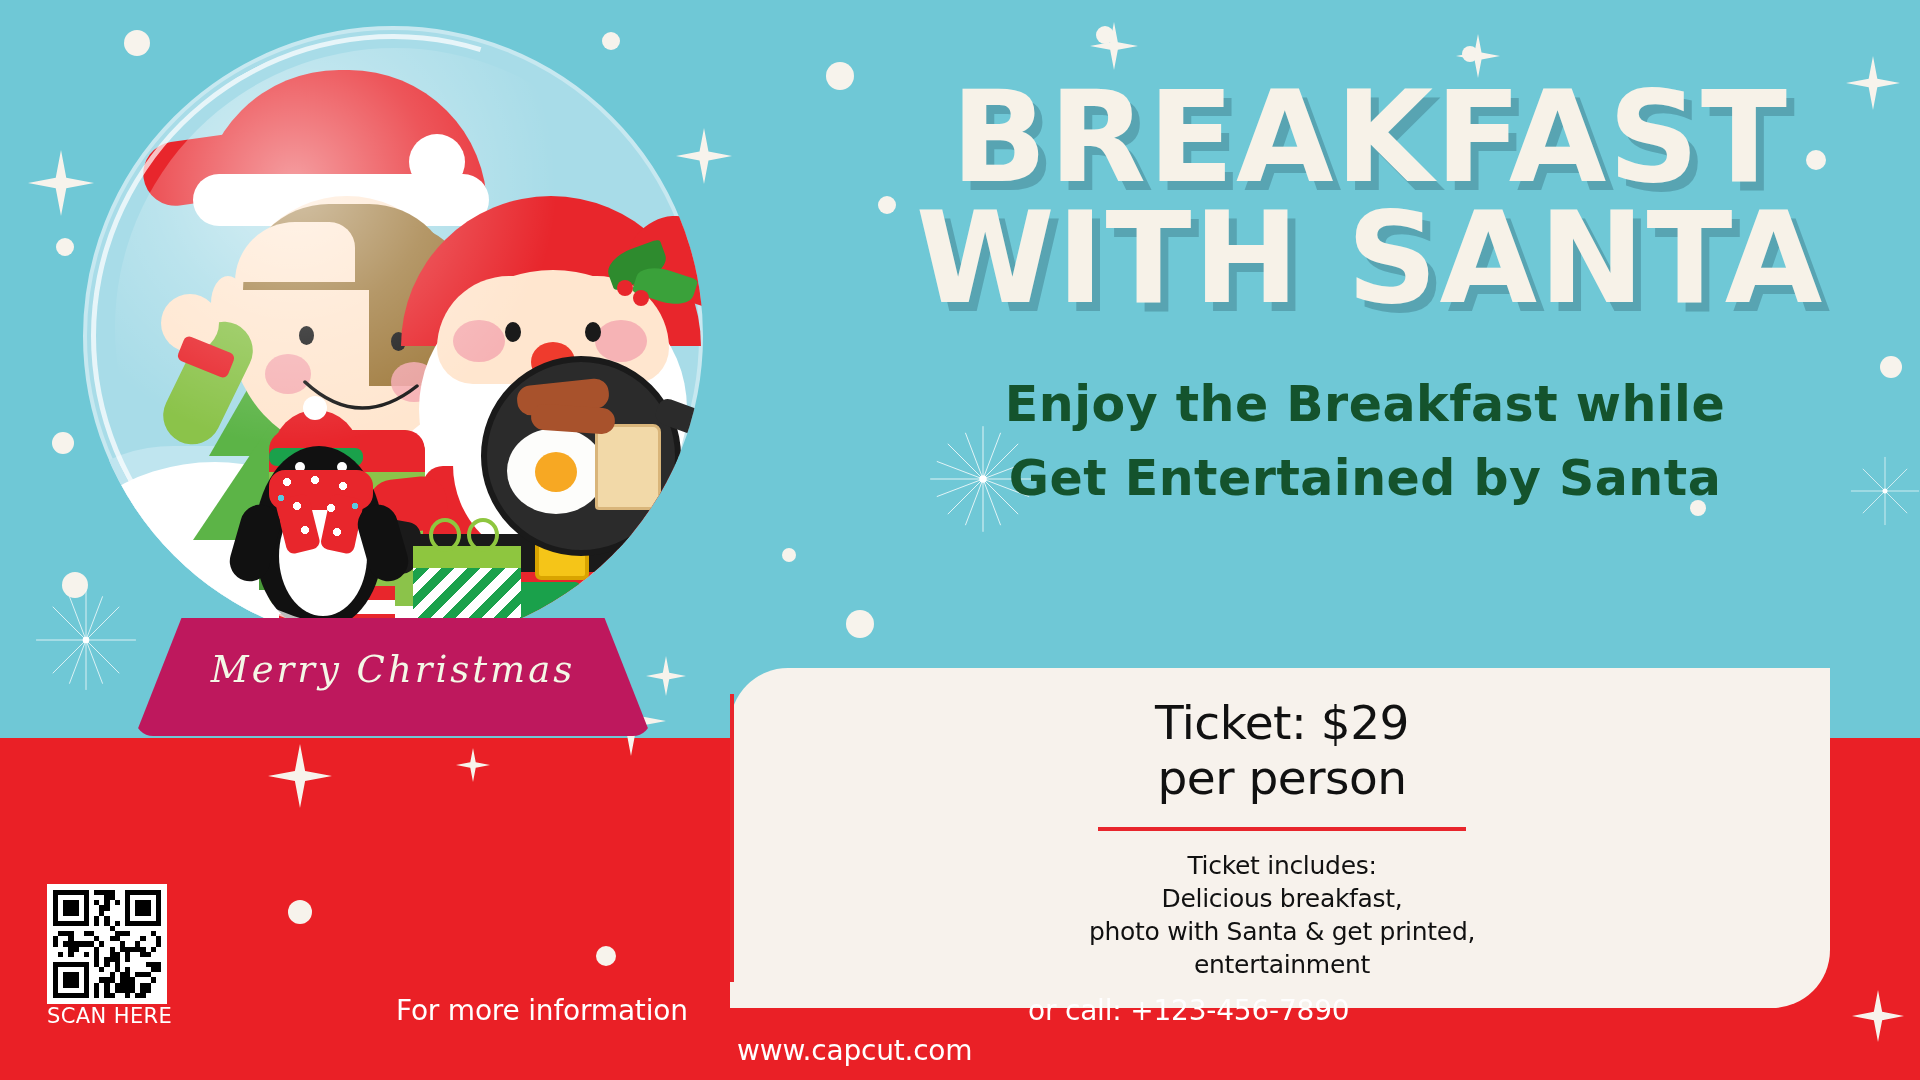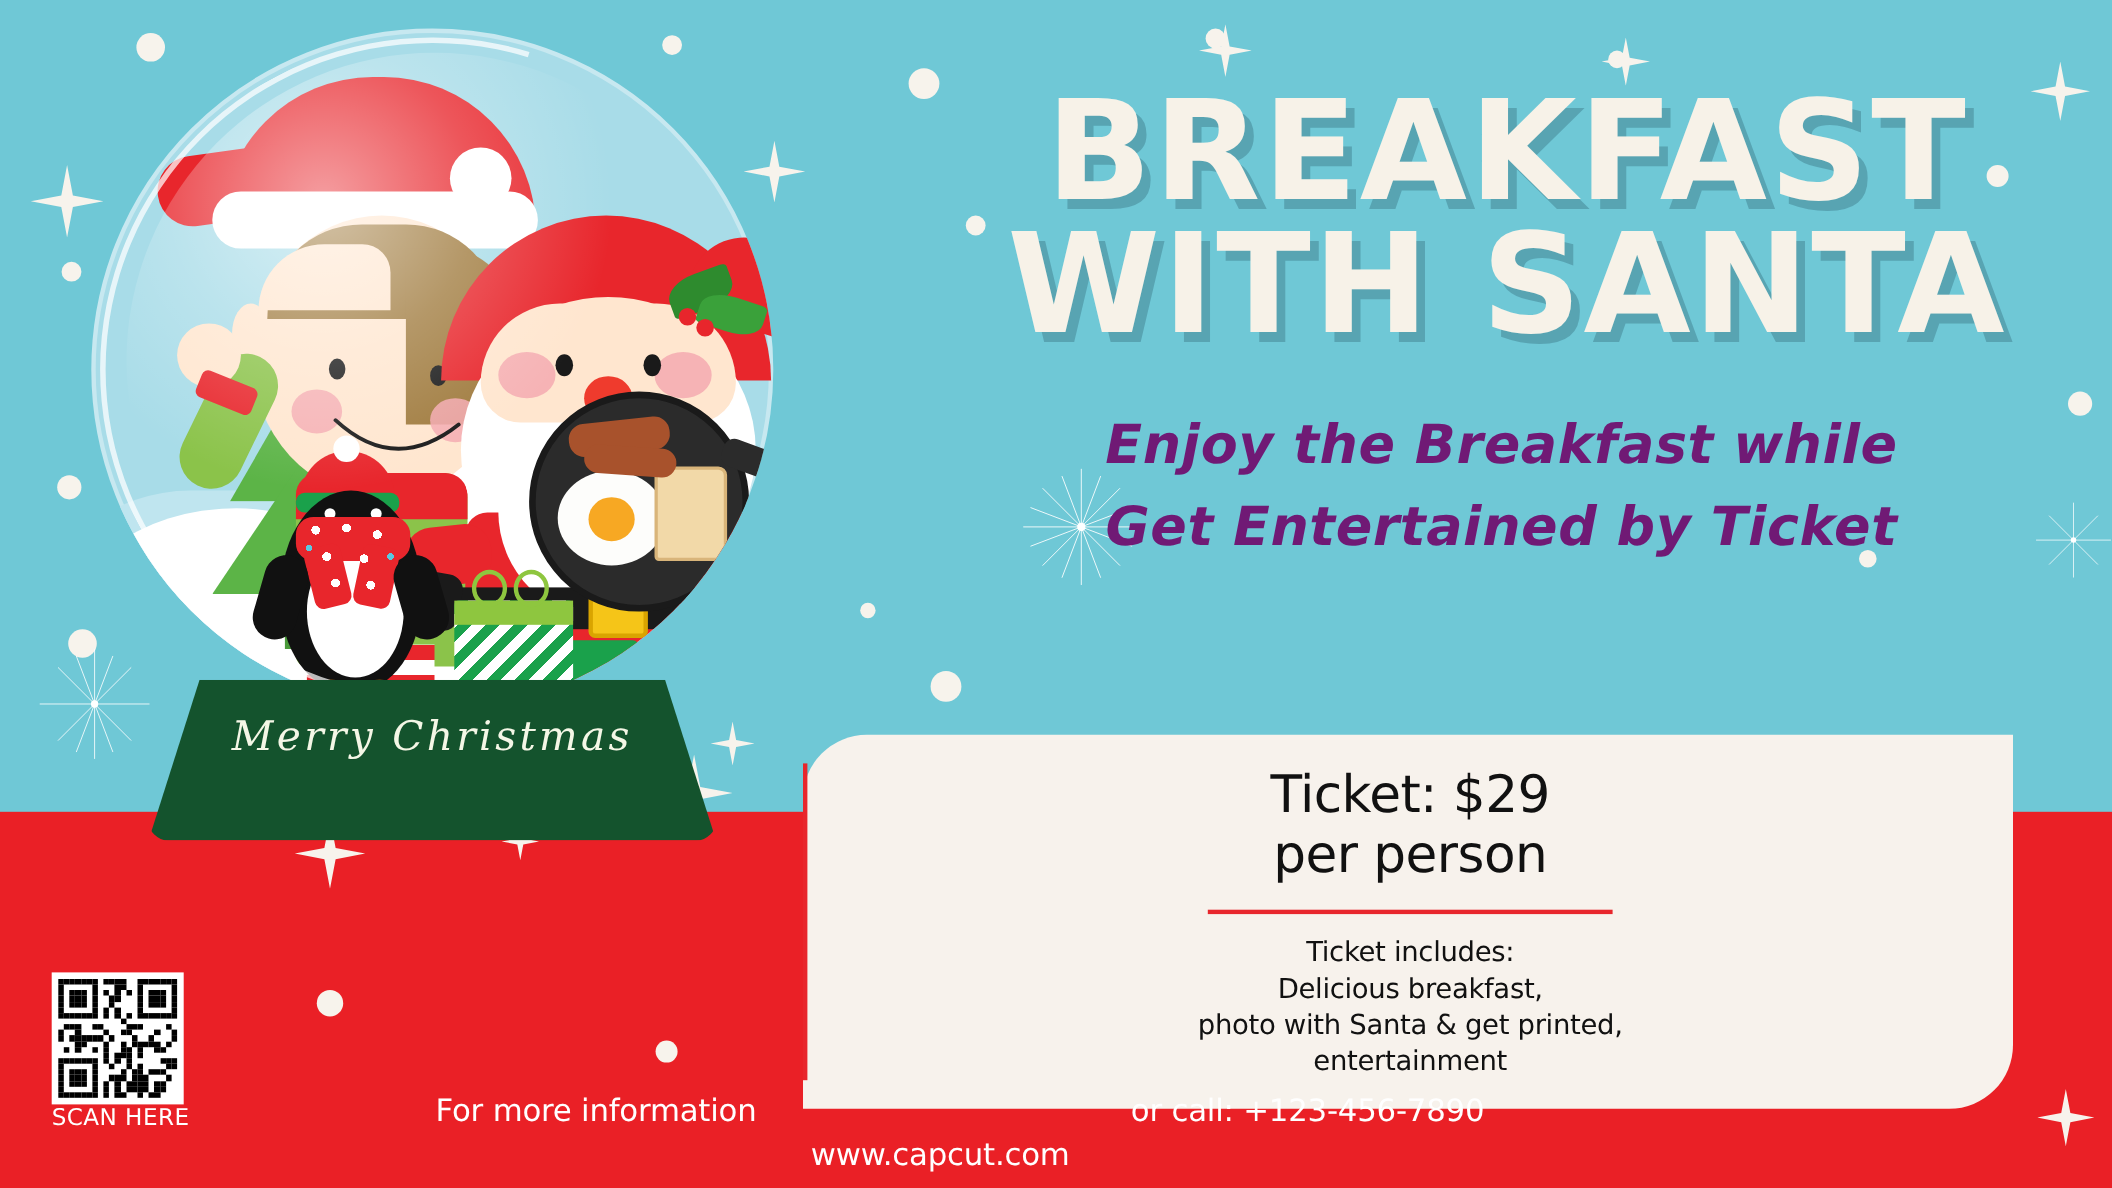--- a/index.html
+++ b/index.html
@@ -46,22 +46,22 @@
   }
   .globe-arc {
     position:absolute; left:16px; top:16px; width:604px; height:604px;
     border-radius:50%;
     border:5px solid rgba(255,255,255,.72);
     border-right-color:transparent; border-bottom-color:transparent;
     transform:rotate(-28deg);
     pointer-events:none;
   }
   .globe-base {
-    position:absolute; left:60px; top:600px; width:516px; height:146px;
-    background:#14532d;
+    position:absolute; left:60px; top:600px; width:516px; height:118px;
+    background:#be185d;
     clip-path: polygon(9% 0%, 91% 0%, 100% 100%, 0% 100%);
     border-radius:0 0 18px 18px;
   }
   .globe-base-text {
     position:absolute; left:0; top:30px; width:516px;
     text-align:center; color:#f4f7e6;
     font-family:"DejaVu Serif", serif;
     font-style:italic; font-size:37px; letter-spacing:3px;
     text-shadow:0 1px 0 rgba(0,0,0,.06);
   }
@@ -119,23 +119,22 @@
     letter-spacing:2px;
     text-shadow:8px 9px 0 rgba(60,120,135,.45);
     white-space:nowrap;
   }
   #subtitle {
     position:absolute; left:820px; top:368px; width:1090px;
     text-align:center;
   }
   .sub-line {
     font-family:"DejaVu Sans", sans-serif;
-    font-style:italic;
     font-weight:bold;
-    color:#701a75;
+    color:#14532d;
     font-size:49px;
     line-height:1.5;
     letter-spacing:.5px;
     white-space:nowrap;
   }
 
   
   #info-panel {
     position:absolute; left:730px; top:668px; width:1100px; height:340px;
     background:#f7f2ec;
@@ -420,21 +419,21 @@
     </div>
   </div>
 
   <div id="headline">
     <div class="title-line">BREAKFAST</div>
     <div class="title-line">WITH SANTA</div>
   </div>
 
   <div id="subtitle">
     <div class="sub-line">Enjoy the Breakfast while</div>
-    <div class="sub-line">Get Entertained by Ticket</div>
+    <div class="sub-line">Get Entertained by Santa</div>
   </div>
 
   <div id="info-panel">
 
     <div class="panel-divider"></div>
 
     <div class="panel-right">
       <div class="price-line">Ticket: $29</div>
       <div class="price-line">per person</div>
       <div class="price-rule"></div>

